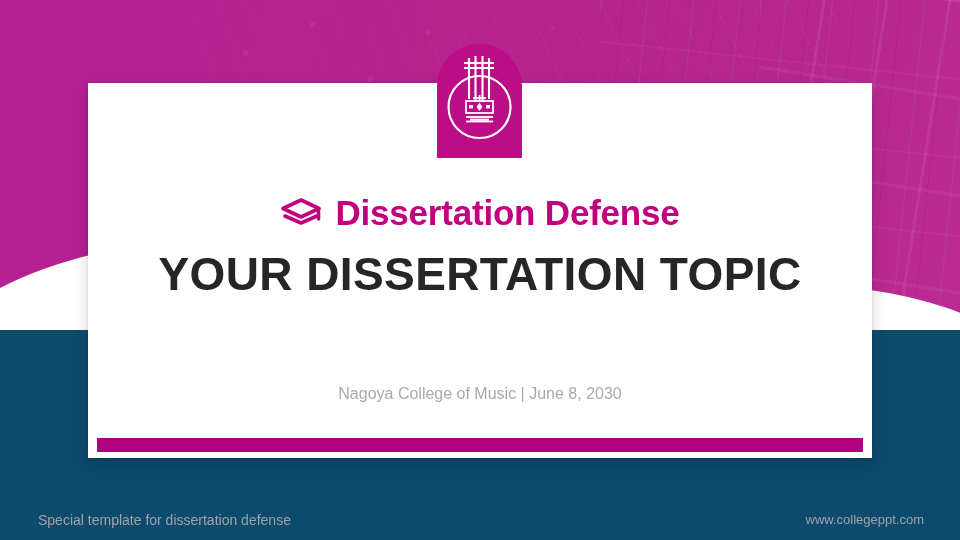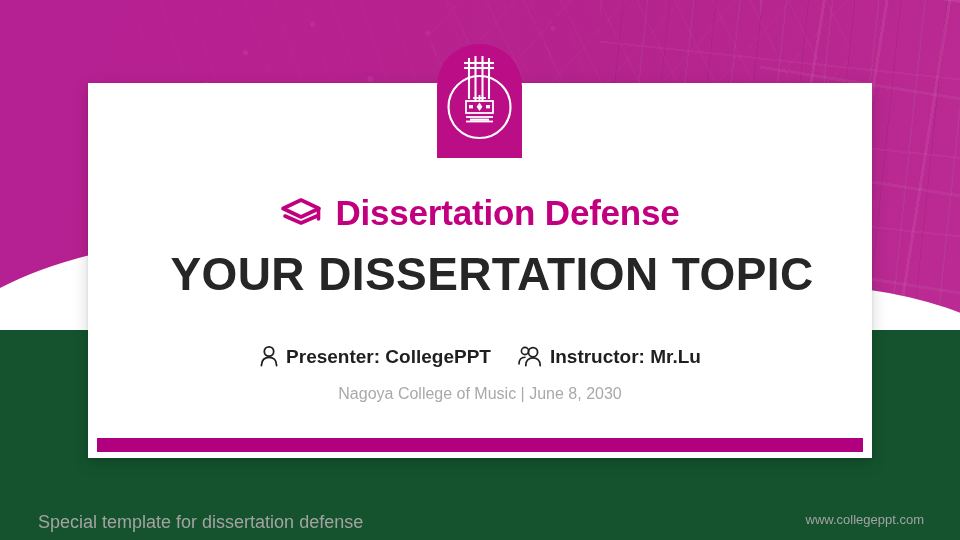--- a/index.html
+++ b/index.html
@@ -5,21 +5,21 @@
   html, body {
     margin: 0;
     padding: 0;
     background: #ffffff;
   }
   #slide {
     position: relative;
     width: 960px;
     height: 540px;
     overflow: hidden;
-    background: #14532d;
+    background: #0c4a6e;
     font-family: "Liberation Sans", sans-serif;
   }
 
   
   .bg-band {
     position: absolute;
     left: 0; top: 0;
     width: 960px;
     height: 330px;
     overflow: hidden;
@@ -149,21 +149,21 @@
     font-weight: bold;
     color: #c2007f;
     letter-spacing: -0.2px;
     line-height: 1;
     white-space: nowrap;
   }
   .cap-icon { flex: 0 0 auto; display: block; }
 
   .headline {
     position: absolute;
-    left: 12px; top: 168px;
+    left: 0; top: 168px;
     width: 784px;
     text-align: center;
     font-size: 46px;
     font-weight: bold;
     color: #262626;
     letter-spacing: 0.4px;
     line-height: 1;
     white-space: nowrap;
   }
 
@@ -198,21 +198,21 @@
     color: #a9a9a9;
     line-height: 1;
     white-space: nowrap;
   }
 
   
   .footer-left {
     position: absolute;
     left: 38px;
     top: 513px;
-    font-size: 18px;
+    font-size: 14px;
     color: #a3a3a3;
     line-height: 1;
     white-space: nowrap;
   }
   .footer-right {
     position: absolute;
     right: 36px;
     top: 513px;
     font-size: 13px;
     color: #a3a3a3;
@@ -269,38 +269,20 @@
       <svg class="cap-icon" width="42" height="31" viewBox="0 0 42 31">
         <path d="M21 3 L39 11.5 L21 20 L3 11.5 Z" fill="none" stroke="#c2007f" stroke-width="3.6" stroke-linejoin="round"></path>
         <path d="M5 19 L21 26 L37 19" fill="none" stroke="#c2007f" stroke-width="3.6" stroke-linecap="round" stroke-linejoin="round"></path>
         <line x1="38.5" y1="11.5" x2="38.5" y2="22" stroke="#c2007f" stroke-width="3.6" stroke-linecap="round"></line>
       </svg>
       <div class="eyebrow-text">Dissertation Defense</div>
     </div>
 
     <div class="headline">YOUR DISSERTATION TOPIC</div>
 
-    <div class="people">
-      <div class="person">
-        <svg width="20" height="22" viewBox="0 0 20 22">
-          <circle cx="10" cy="6.5" r="4.7" fill="none" stroke="#1f1f1f" stroke-width="1.8"></circle>
-          <path d="M2.4 20.5 C2.4 14.8 6 12.3 10 12.3 C14 12.3 17.6 14.8 17.6 20.5" fill="none" stroke="#1f1f1f" stroke-width="1.8" stroke-linecap="round"></path>
-        </svg>
-        <span class="person-label">Presenter: CollegePPT</span>
-      </div>
-      <div class="person">
-        <svg width="26" height="22" viewBox="0 0 26 22">
-          <circle cx="8" cy="6.0" r="3.6" fill="none" stroke="#1f1f1f" stroke-width="1.6"></circle>
-          <path d="M2 19 C2 14.3 4.8 12.2 8 12.2" fill="none" stroke="#1f1f1f" stroke-width="1.6" stroke-linecap="round"></path>
-          <circle cx="16" cy="7.2" r="4.6" fill="none" stroke="#1f1f1f" stroke-width="1.8"></circle>
-          <path d="M8.8 20.6 C8.8 15.2 12.2 12.9 16 12.9 C19.8 12.9 23.2 15.2 23.2 20.6" fill="none" stroke="#1f1f1f" stroke-width="1.8" stroke-linecap="round"></path>
-        </svg>
-        <span class="person-label">Instructor: Mr.Lu</span>
-      </div>
-    </div>
 
     <div class="meta">Nagoya College of Music | June 8, 2030</div>
 
     <div class="card-bottom-bar"></div>
   </div>
 
   <div class="footer-left">Special template for dissertation defense</div>
   <div class="footer-right">www.collegeppt.com</div>
 
 </div>

